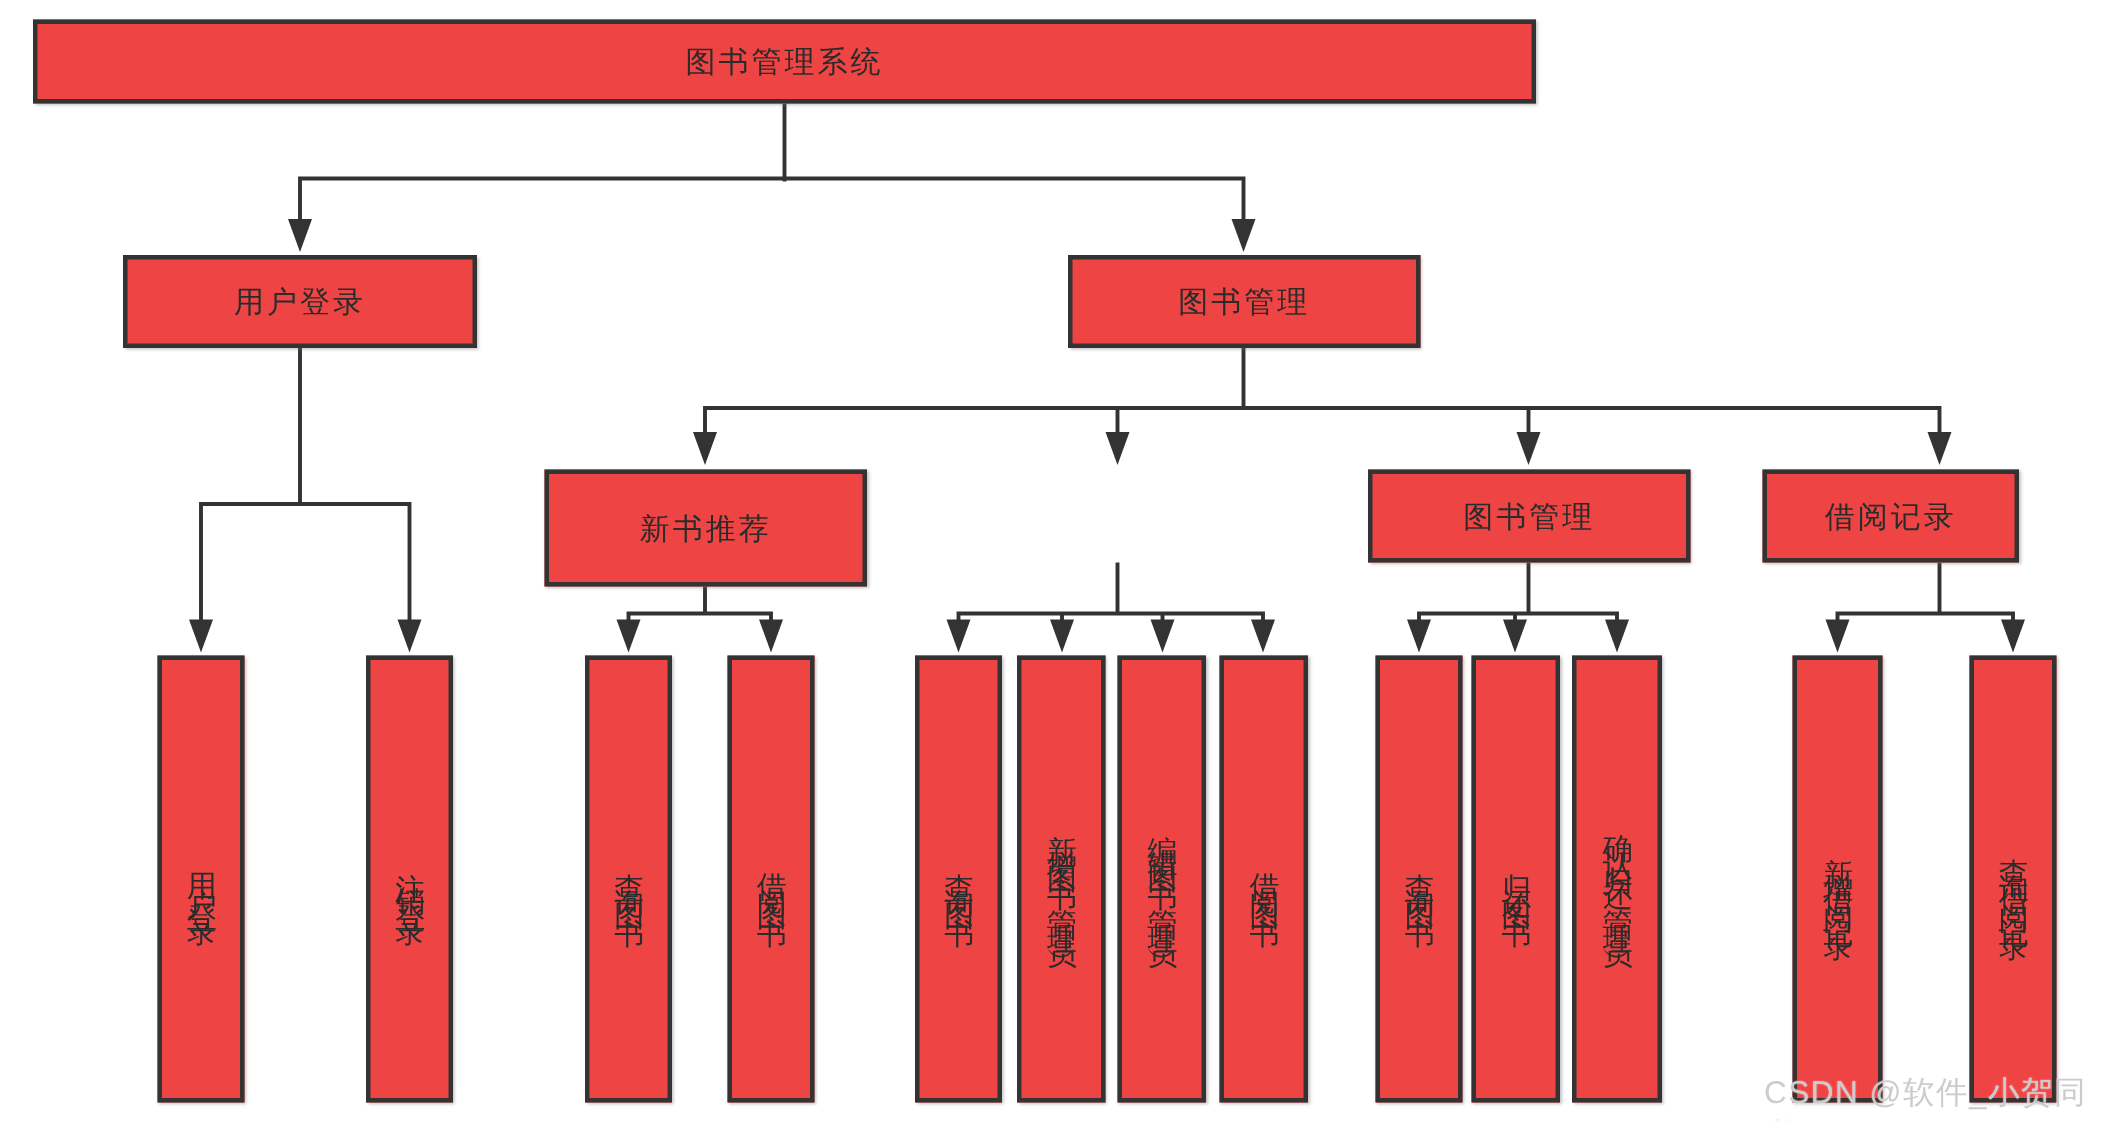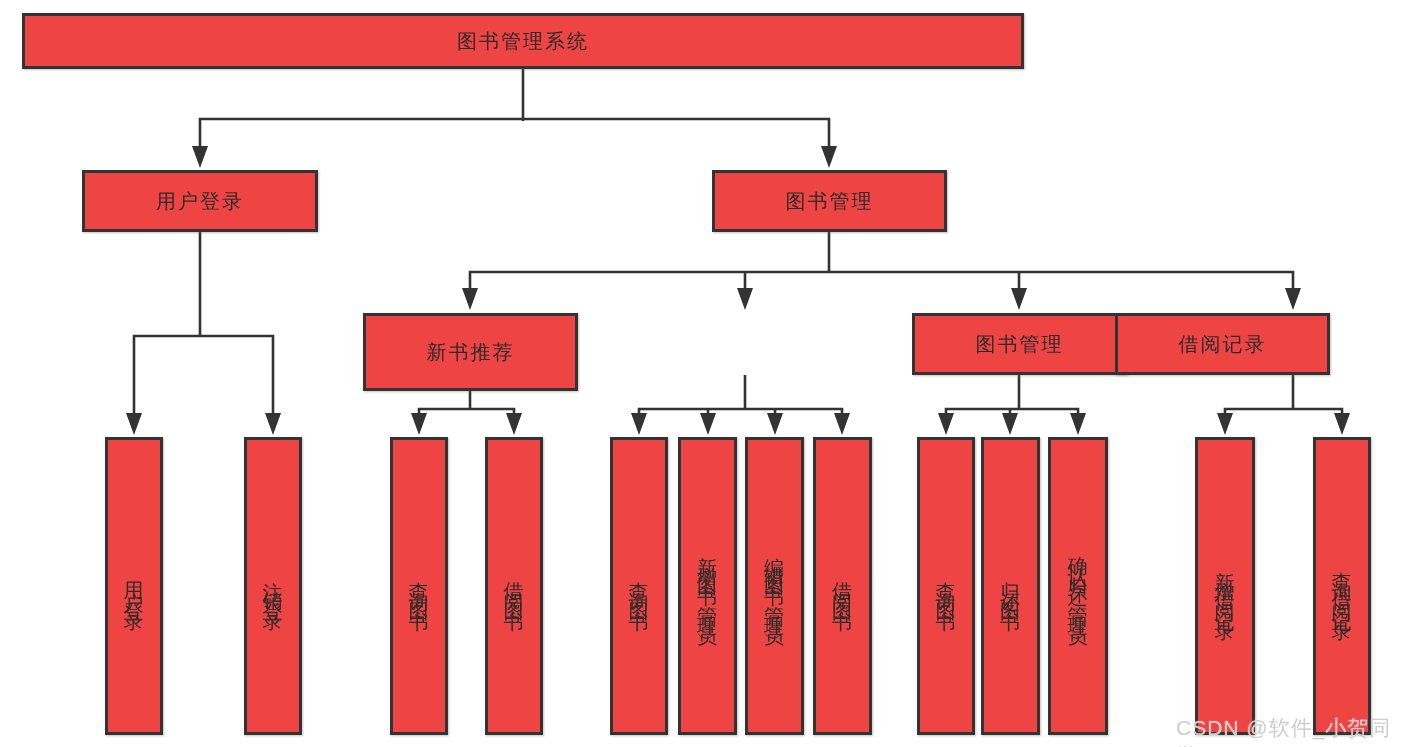--- a/index.html
+++ b/index.html
@@ -96,21 +96,21 @@
     <polygon points="1334,413 1350,413 1342,435" fill="#333333" stroke="none"></polygon>
   </svg>
 
   <div class="box" style="left:22px;top:13px;width:1002px;height:56px">图书管理系统</div>
 
   <div class="box" style="left:82px;top:170px;width:236px;height:62px">用户登录</div>
   <div class="box" style="left:712px;top:170px;width:235px;height:62px">图书管理</div>
 
   <div class="box" style="left:363px;top:313px;width:215px;height:78px">新书推荐</div>
   <div class="box" style="left:912px;top:313px;width:215px;height:62px">图书管理</div>
-  <div class="box" style="left:1115px;top:313px;width:215px;height:62px">借阅记录</div>
+  <div class="box" style="left:1175px;top:313px;width:171px;height:62px">借阅记录</div>
 
   <div class="box v" style="left:105px;top:437px;width:58px;height:298px">用户登录</div>
   <div class="box v" style="left:244px;top:437px;width:58px;height:298px">注销登录</div>
 
   <div class="box v" style="left:390px;top:437px;width:58px;height:298px">查询图书</div>
   <div class="box v" style="left:485px;top:437px;width:58px;height:298px">借阅图书</div>
 
   <div class="box v" style="left:610px;top:437px;width:58px;height:298px">查询图书</div>
   <div class="box v" style="left:678px;top:437px;width:59px;height:298px">新增图书（管理员）</div>
   <div class="box v" style="left:745px;top:437px;width:59px;height:298px">编辑图书（管理员）</div>

